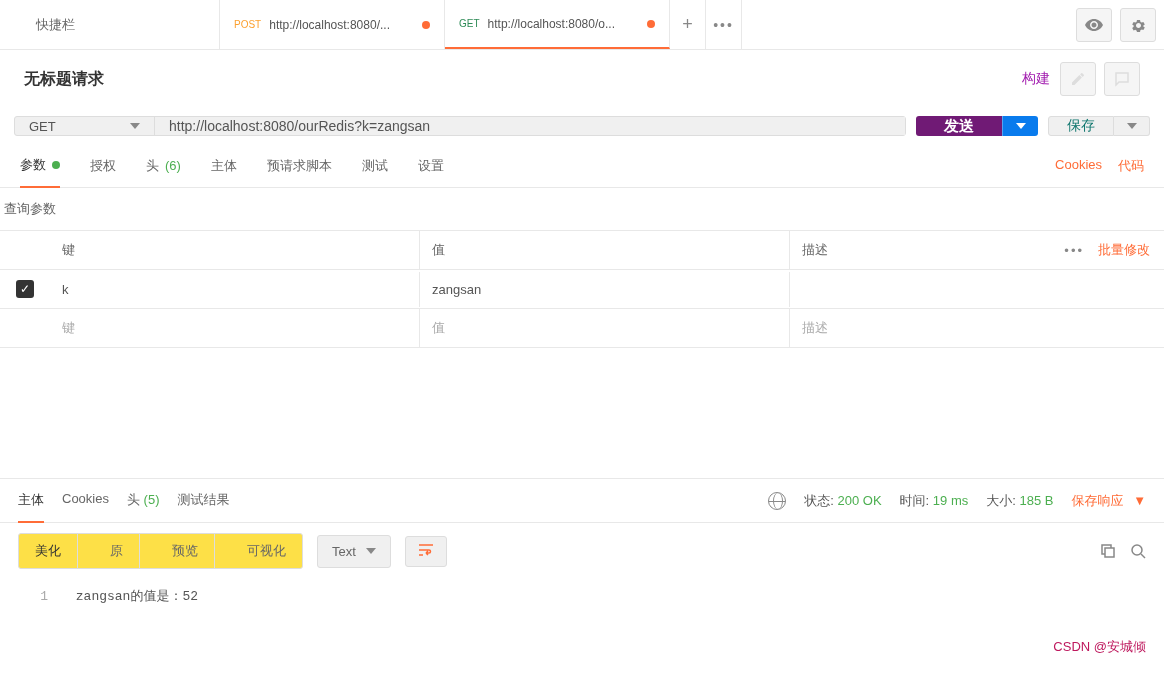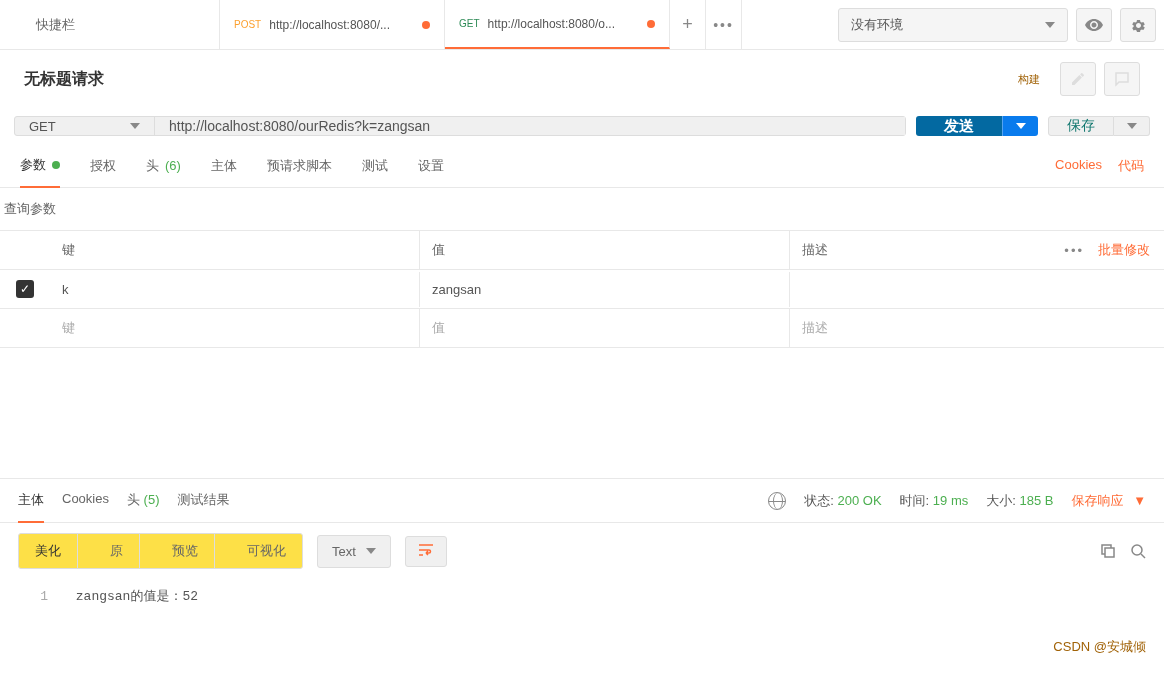--- a/index.html
+++ b/index.html
@@ -21,29 +21,29 @@
     .tab-more { font-size: 14px; letter-spacing: 2px; }
     
     .env-section { display: flex; align-items: center; padding: 8px; gap: 8px; }
     .env-select { width: 230px; height: 34px; background: #f5f5f5; border: 1px solid #ddd; display: flex; align-items: center; justify-content: space-between; padding: 0 12px; color: #555; border-radius: 3px; }
     .icon-btn { width: 36px; height: 34px; background: #f5f5f5; border: 1px solid #ddd; display: flex; align-items: center; justify-content: center; border-radius: 3px; cursor: pointer; color: #666; }
     
     
     .title-row { display: flex; align-items: center; justify-content: space-between; padding: 12px 24px; }
     .title-text { font-size: 16px; font-weight: bold; color: #333; }
     .title-actions { display: flex; align-items: center; gap: 8px; }
-    .build-label { color: #a16207; font-size: 11px; margin-right: 12px; }
+    .build-label { color: #a21caf; font-size: 14px; margin-right: 2px; }
     
     
     .request-row { display: flex; padding: 8px 14px; gap: 10px; }
     .method-url-group { display: flex; flex: 1; border: 1px solid #ddd; background: #f0f0f0; border-radius: 3px; }
     .method-select { width: 140px; display: flex; align-items: center; justify-content: space-between; padding: 0 14px; border-right: 1px solid #ddd; font-size: 13px; color: #555; }
     .url-input { flex: 1; padding: 0 14px; background: #f0f0f0; border: none; font-size: 14px; color: #555; outline: none; }
     .send-group { display: flex; }
-    .send-btn { background: #0369a1; color: #fff; border: none; padding: 0 28px; font-size: 15px; font-weight: bold; border-radius: 3px 0 0 3px; cursor: pointer; }
+    .send-btn { background: #701a75; color: #fff; border: none; padding: 0 28px; font-size: 15px; font-weight: bold; border-radius: 3px 0 0 3px; cursor: pointer; }
     .send-dropdown { background: #097bed; color: #fff; border: none; border-left: 1px solid rgba(255,255,255,0.3); width: 36px; border-radius: 0 3px 3px 0; cursor: pointer; display: flex; align-items: center; justify-content: center; }
     .save-group { display: flex; }
     .save-btn { background: #f0f0f0; border: 1px solid #ddd; padding: 0 18px; font-size: 14px; border-radius: 3px 0 0 3px; cursor: pointer; color: #0f766e; }
     .save-dropdown { background: #f0f0f0; border: 1px solid #ddd; border-left: none; width: 36px; border-radius: 0 3px 3px 0; cursor: pointer; display: flex; align-items: center; justify-content: center; color: #888; }
     
     
     .req-tabs-row { display: flex; align-items: center; justify-content: space-between; padding: 0 20px; border-bottom: 1px solid #e8e8e8; }
     .req-tabs { display: flex; gap: 30px; }
     .req-tab { padding: 12px 0; color: #666; cursor: pointer; display: flex; align-items: center; gap: 6px; }
     .req-tab.active { border-bottom: 2px solid #ff6c37; margin-bottom: -1px; color: #333; }
@@ -91,21 +91,21 @@
     .wrap-btn { margin-left: 14px; background: #f0f0f0; border: 1px solid #ddd; padding: 6px 12px; border-radius: 3px; cursor: pointer; color: #ff6c37; }
     .resp-toolbar-right { display: flex; gap: 14px; align-items: center; color: #888; }
     
     
     .resp-body { padding: 8px 18px; font-family: "Courier New", monospace; font-size: 13px; }
     .line-num { display: inline-block; width: 30px; text-align: right; color: #aaa; margin-right: 20px; }
     
     .triangle-down { width: 0; height: 0; border-left: 5px solid transparent; border-right: 5px solid transparent; border-top: 6px solid #888; }
     .triangle-down.white { border-top-color: #fff; }
     
-    .watermark { position: fixed; right: 18px; bottom: 18px; color: #a16207; font-size: 13px; }
+    .watermark { position: fixed; right: 18px; bottom: 18px; color: #be185d; font-size: 13px; }
   </style>
 </head>
 <body>
 
 <div class="top-bar">
   <div class="tabs-container">
     <div class="quick-tab">
       <span>快捷栏</span>
     </div>
     <div class="request-tab">
@@ -117,24 +117,20 @@
       <span class="tab-method get">GET</span>
       <span class="tab-url">http://localhost:8080/o...</span>
       <span class="tab-dot"></span>
     </div>
     <div class="tab-actions">
       <div class="tab-add">+</div>
       <div class="tab-more">•••</div>
     </div>
   </div>
   <div class="env-section">
-    <div class="env-select">
-      <span>没有环境</span>
-      <span class="triangle-down"></span>
-    </div>
     <div class="icon-btn">
       <svg width="18" height="12" viewBox="0 0 18 12">
           <path d="M9 0C5 0 1.7 2.5 0 6c1.7 3.5 5 6 9 6s7.3-2.5 9-6c-1.7-3.5-5-6-9-6zm0 10c-2.2 0-4-1.8-4-4s1.8-4 4-4 4 1.8 4 4-1.8 4-4 4zm0-6.5c-1.4 0-2.5 1.1-2.5 2.5S7.6 8.5 9 8.5s2.5-1.1 2.5-2.5S10.4 3.5 9 3.5z" fill="#888"></path>
         </svg>
     </div>
     <div class="icon-btn">
       <svg width="16" height="16" viewBox="0 0 16 16">
           <path d="M13.3 8.6l1.5-1.2-1.4-2.4-1.8.6c-.3-.3-.7-.5-1.1-.7L10 3H7l-.5 1.9c-.4.2-.8.4-1.1.7l-1.8-.6L2.2 7.4l1.5 1.2c0 .2-.1.4-.1.6s0 .4.1.6l-1.5 1.2 1.4 2.4 1.8-.6c.3.3.7.5 1.1.7L7 15h3l.5-1.9c.4-.2.8-.4 1.1-.7l1.8.6 1.4-2.4-1.5-1.2c0-.2.1-.4.1-.6s0-.4-.1-.6zM8.5 11c-1.4 0-2.5-1.1-2.5-2.5S7.1 6 8.5 6 11 7.1 11 8.5 9.9 11 8.5 11z" fill="#888"></path>
         </svg>
     </div>

